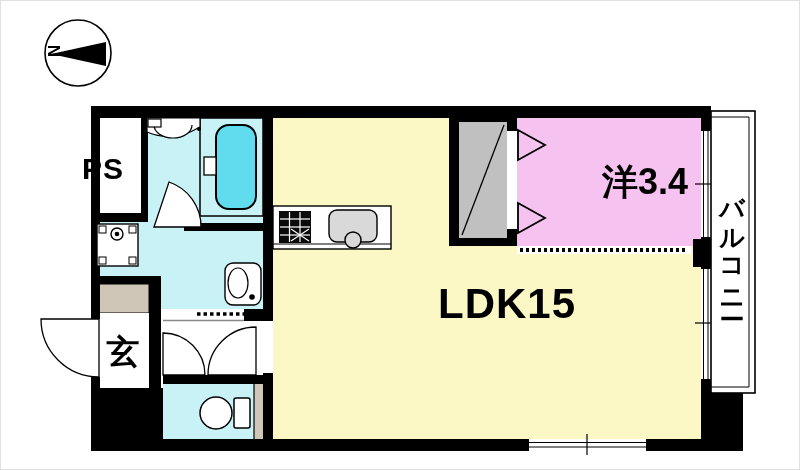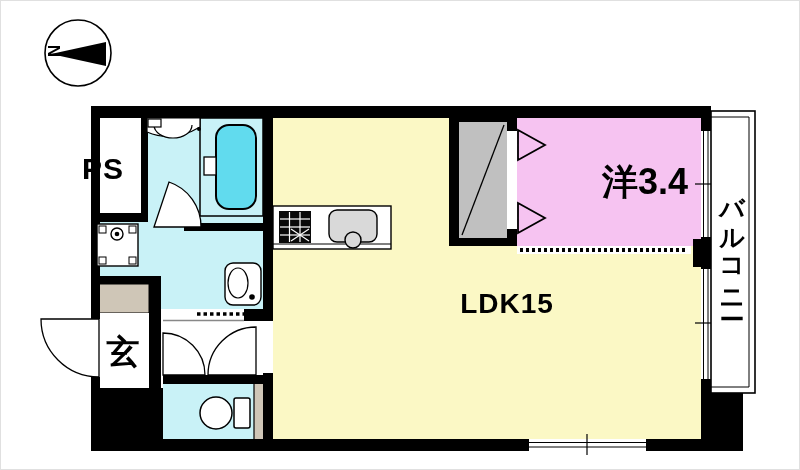--- a/index.html
+++ b/index.html
@@ -8,21 +8,21 @@
     font-family:"Liberation Sans","DejaVu Sans",sans-serif;
     overflow:hidden;box-sizing:border-box;border:1px solid #e0e0e0;
   }
   #plan-svg{position:absolute;left:0;top:0;}
   .lbl{
     position:absolute;transform:translate(-50%,-50%);
     color:#000;font-weight:bold;white-space:nowrap;line-height:1;
   }
   .lbl-ps{left:102px;top:168px;font-size:30px;letter-spacing:1px;}
   .lbl-genkan{left:122px;top:350px;font-size:33px;}
-  .lbl-ldk{left:506px;top:303px;font-size:28px;letter-spacing:1px;text-align:right;}
+  .lbl-ldk{left:506px;top:303px;font-size:42px;letter-spacing:1px;text-align:right;}
   .lbl-western{left:604px;top:181px;font-size:36px;margin-left:40px;}
   .lbl-balcony{
     left:731px;top:243px;font-size:25px;
     writing-mode:vertical-rl;letter-spacing:3px;
   }
   .lbl-north{left:52px;top:50px;font-size:17px;transform:translate(-50%,-50%) rotate(90deg);}
   
   .f-wall{fill:var(--c-wall,#000);}
   .f-ldk{fill:var(--c-ldk,#fbf8c5);}
   .f-pink{fill:var(--c-western,#f6c3f1);}

